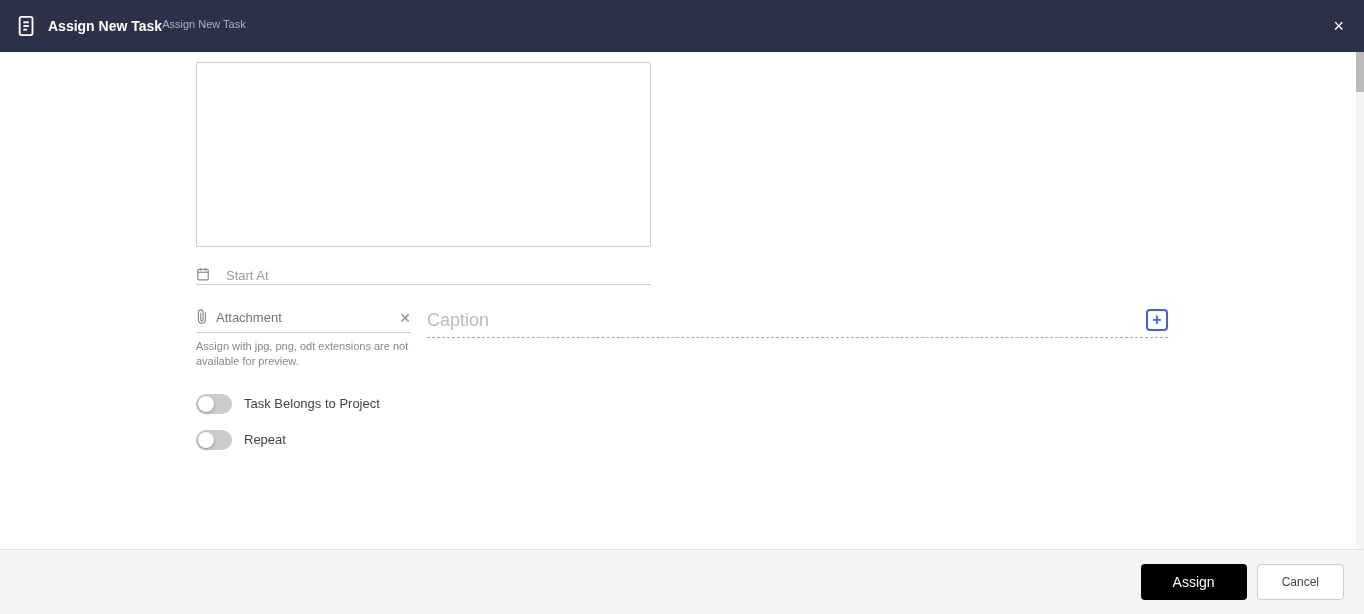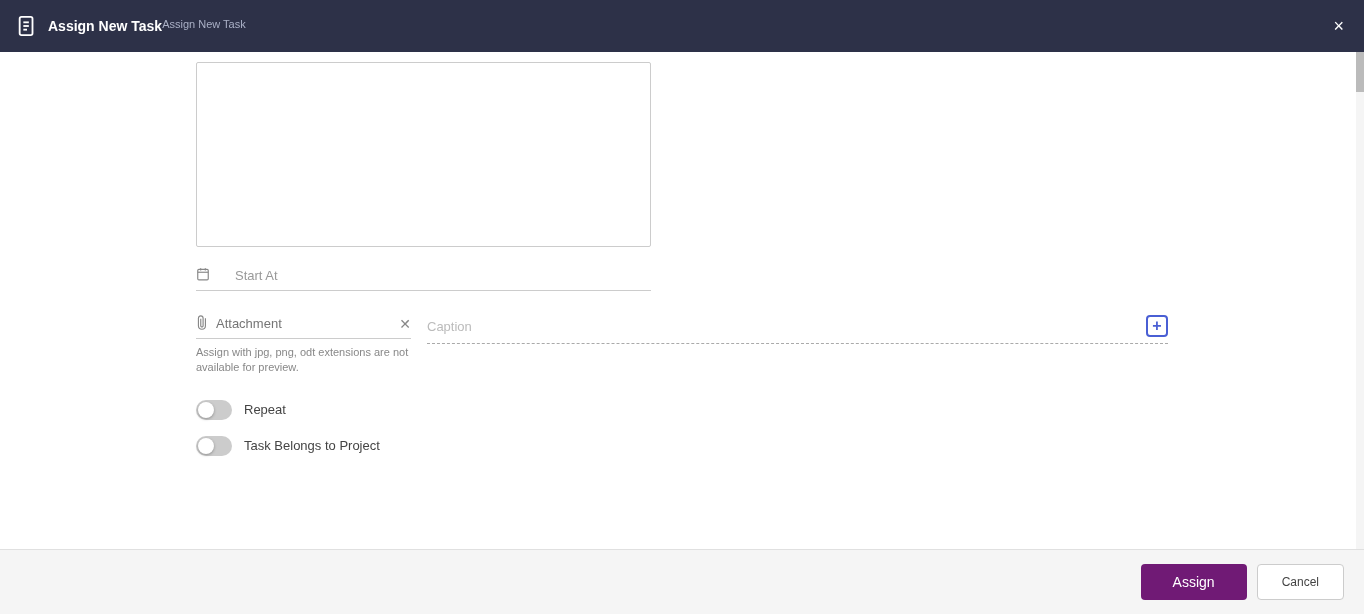--- a/index.html
+++ b/index.html
@@ -127,23 +127,23 @@
       background: #fff;
     }
 
     .start-at-section {
       margin-bottom: 24px;
     }
 
     .input-with-icon {
       display: flex;
       align-items: center;
-      gap: 25px;
+      gap: 16px;
       border-bottom: 1px solid #ccc;
-      padding-bottom: 6px;
+      padding-bottom: 0;
       width: 455px;
     }
 
     .input-with-icon input {
       border: none;
       outline: none;
       font-size: 13px;
       color: #555;
       background: transparent;
       flex: 1;
@@ -202,21 +202,21 @@
       display: flex;
       align-items: center;
       gap: 8px;
       border-bottom: 1px dashed #aaa;
       padding-bottom: 6px;
     }
 
     .caption-field input {
       border: none;
       outline: none;
-      font-size: 13px;
+      font-size: 18px;
       color: #1d4ed8;
       background: transparent;
       flex: 1;
     }
 
     .caption-field input::placeholder {
       color: #bbb;
     }
 
     .add-btn {
@@ -296,21 +296,21 @@
       padding: 14px 20px;
       display: flex;
       justify-content: flex-end;
       gap: 10px;
       flex-shrink: 0;
       min-height: 56px;
       align-items: center;
     }
 
     .btn-assign {
-      background: #701a75;
+      background: #000000;
       color: #fff;
       border: none;
       padding: 10px 32px;
       border-radius: 4px;
       font-size: 14px;
       font-weight: 500;
       cursor: pointer;
     }
 
     .btn-cancel {
@@ -390,25 +390,25 @@
             <input type="text" placeholder="Caption" style="">
             <button class="add-btn">+</button>
           </div>
 
         </div>
       </div>
 
       <div class="toggle-section">
         <div class="toggle-row">
           <div class="toggle"></div>
-          <span class="toggle-label">Repeat</span>
+          <span class="toggle-label">Task Belongs to Project</span>
         </div>
         <div class="toggle-row">
           <div class="toggle"></div>
-          <span class="toggle-label">Task Belongs to Project</span>
+          <span class="toggle-label">Repeat</span>
         </div>
       </div>
 
     </div>
 
     <div class="modal-footer">
       <button class="btn-assign">Assign</button>
       <button class="btn-cancel">Cancel</button>
     </div>
 

